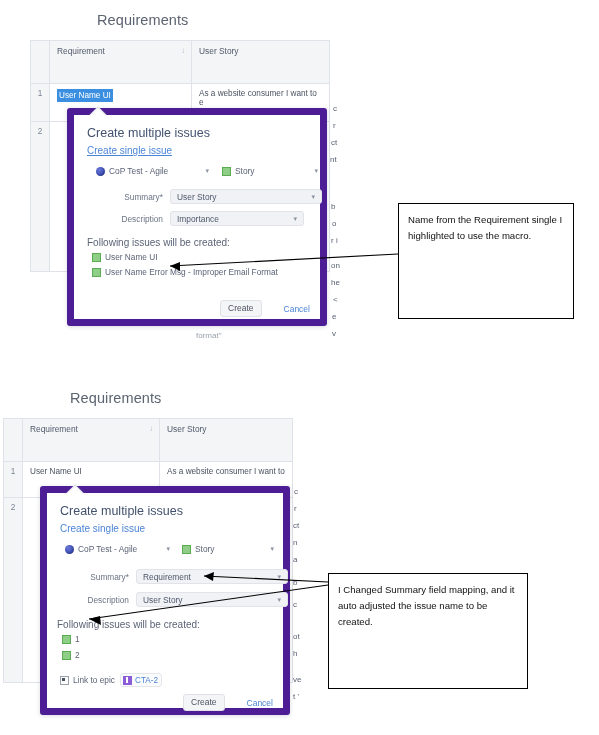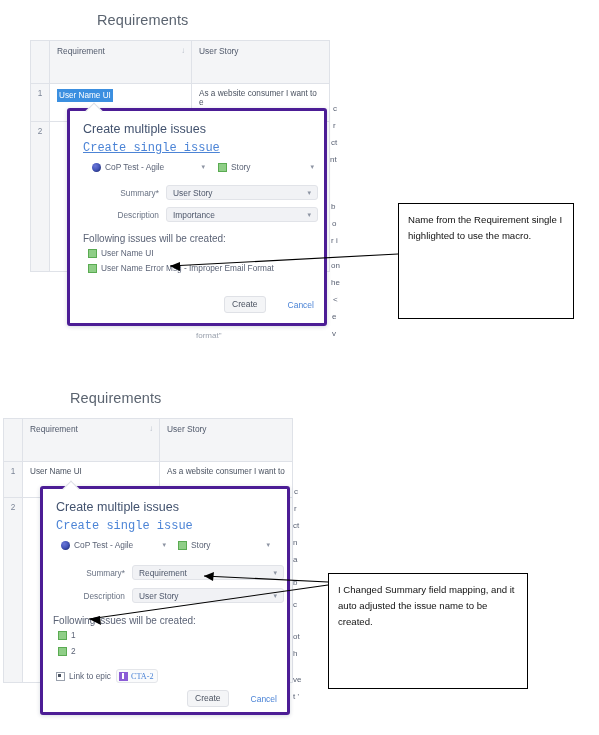--- a/index.html
+++ b/index.html
@@ -69,46 +69,45 @@
     font-size: 8px;
     color: #5a6274;
     white-space: nowrap;
     font-family: "Liberation Sans", sans-serif;
   }
 
   
   .dialog {
     position: absolute;
     background: #ffffff;
-    border: 3px solid #4c1d95;
+    border: 7px solid #4c1d95;
     border-radius: 3px;
     box-shadow: 0 1px 4px rgba(9,30,66,0.16);
     box-sizing: border-box;
   }
   .dialog .pointer-notch {
     position: absolute;
     top: -6px;
     width: 11px;
     height: 11px;
     background: #fff;
     border-left: 1px solid #dcdfe5;
     border-top: 1px solid #dcdfe5;
     transform: rotate(45deg);
   }
   .dlg-title {
     font-size: 12.5px;
     color: #42526e;
     font-weight: 400;
   }
   .dlg-link {
-    font-size: 12px;
+    font-size: 10px;
     color: #4c84d6;
     text-decoration: underline;
     display: inline-block;
-    font-family: Liberation Mono, monospace;
   }
   .dlg-link.nounder { text-decoration: none; }
 
   .pick-row { display: flex; align-items: center; }
   .picker {
     display: flex; align-items: center;
     font-size: 8.4px;
     color: #5b6376;
   }
   .picker .caret {
@@ -281,21 +280,21 @@
     <div class="field-row" style="position:absolute; left:13px; top:74px; width:235px;">
       <div class="field-label" style="width:76px;">Summary*</div>
       <div class="field-select" style="width:152px;">
         <span>User Story</span>
         <span class="caret">▾</span>
       </div>
     </div>
 
     <div class="field-row" style="position:absolute; left:13px; top:96px; width:235px;">
       <div class="field-label" style="width:76px;">Description</div>
-      <div class="field-select" style="width:152px;">
+      <div class="field-select" style="width:134px;">
         <span>Importance</span>
         <span class="caret">▾</span>
       </div>
     </div>
 
     <div class="created-label" style="position:absolute; left:13px; top:122px;">Following issues will be created:</div>
 
     <div class="created-item" style="position:absolute; left:18px; top:137px;">
       <span class="icon-story"></span>
       <span>User Name UI</span>
@@ -401,21 +400,21 @@
       <span>1</span>
     </div>
     <div class="created-item" style="position:absolute; left:15px; top:157px;">
       <span class="icon-story"></span>
       <span>2</span>
     </div>
 
     <div class="epic-row" style="position:absolute; left:13px; top:180px;">
       <span class="cbox"></span>
       <span>Link to epic</span>
-      <span class="epic-chip" style="margin-left:5px;font-family:Liberation Serif, serif;">
+      <span class="epic-chip" style="margin-left:5px;">
         <span class="icon-epic"></span>
         <span class="lbl">CTA-2</span>
       </span>
     </div>
 
     <div class="btn-row" style="position:absolute; right:10px; top:201px;">
       <div class="btn-create">Create</div>
       <div class="btn-cancel">Cancel</div>
     </div>
   </div>

